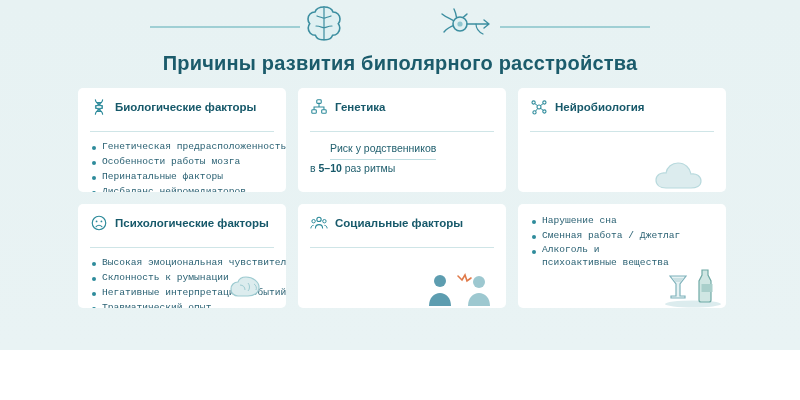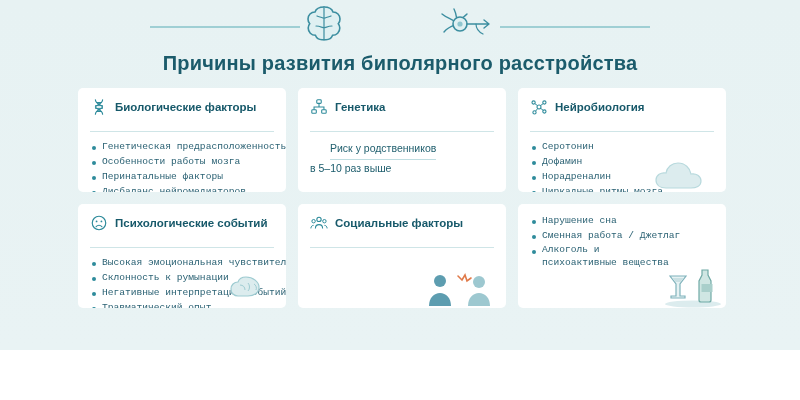--- a/index.html
+++ b/index.html
@@ -128,21 +128,21 @@
   }
   ul.items li.wrap { white-space: normal; max-width: 135px; line-height: 1.35; }
 
   
   .genetics-box {
     font-size: 10.5px;
     color: #22606f;
     line-height: 1.6;
   }
   .genetics-box .strong {
-    font-weight: normal;
+    font-weight: bold;
     color: #17596a;
   }
   .genetics-underline {
     display: inline-block;
     border-bottom: 1px solid #bfdde1;
     padding-bottom: 2px;
     margin-left: 20px;
   }
 
   
@@ -210,57 +210,51 @@
           <rect x="7.5" y="2" width="5" height="4" rx="1" fill="none" stroke="#2e8b9b" stroke-width="1.2"></rect>
           <rect x="2" y="13" width="5" height="4" rx="1" fill="none" stroke="#2e8b9b" stroke-width="1.2"></rect>
           <rect x="13" y="13" width="5" height="4" rx="1" fill="none" stroke="#2e8b9b" stroke-width="1.2"></rect>
           <path d="M10 6v4M4.5 13v-3h11v3" stroke="#2e8b9b" stroke-width="1.2" fill="none"></path>
         </svg>
         <div class="card-title">Генетика</div>
       </div>
       <div class="genetics-box">
         <div class="genetics-underline">Риск у родственников</div>
         <div>
-          <span>в </span><span class="strong">5–10</span><span> раз выше</span>
+          <span>в </span><span class="strong">5–10</span><span> раз ритмы</span>
         </div>
       </div>
     </div>
 
     <div class="card tall">
       <div class="card-head">
         <svg class="icon" viewBox="0 0 20 20">
           <circle cx="10" cy="10" r="2.2" fill="none" stroke="#2e8b9b" stroke-width="1.2"></circle>
           <circle cx="4" cy="5" r="1.8" fill="none" stroke="#2e8b9b" stroke-width="1.2"></circle>
           <circle cx="16" cy="5" r="1.8" fill="none" stroke="#2e8b9b" stroke-width="1.2"></circle>
           <circle cx="5" cy="16" r="1.8" fill="none" stroke="#2e8b9b" stroke-width="1.2"></circle>
           <circle cx="16" cy="15" r="1.8" fill="none" stroke="#2e8b9b" stroke-width="1.2"></circle>
           <path d="M8.4 8.5L5.4 6.3M11.6 8.5l3-2.2M8.6 11.6L6.2 14.6M11.7 11.4l3 2.3" stroke="#2e8b9b" stroke-width="1.1"></path>
         </svg>
         <div class="card-title">Нейробиология</div>
       </div>
-      <ul class="items">
-        <li>Серотонин</li>
-        <li>Дофамин</li>
-        <li>Норадреналин</li>
-        <li>Циркадные ритмы мозга</li>
-      </ul>
       <svg class="deco cloud-neuro" width="70" height="34" viewBox="0 0 70 34">
         <path d="M14 30c-6 0-10-3-10-8s5-8 10-7c1-6 6-10 12-10 7 0 12 5 13 11 5-1 10 2 10 7s-5 7-10 7z" fill="#dcecee" stroke="#b8d9dd" stroke-width="1.2"></path>
       </svg>
     </div>
 
     <div class="card tall">
       <div class="card-head">
         <svg class="icon" viewBox="0 0 20 20">
           <circle cx="10" cy="10" r="7.5" fill="none" stroke="#2e8b9b" stroke-width="1.3"></circle>
           <circle cx="7.3" cy="8.3" r="1" fill="#2e8b9b"></circle>
           <circle cx="12.7" cy="8.3" r="1" fill="#2e8b9b"></circle>
           <path d="M6.8 14c1.8-2 4.6-2 6.4 0" stroke="#2e8b9b" stroke-width="1.3" fill="none" stroke-linecap="round"></path>
         </svg>
-        <div class="card-title">Психологические событий</div>
+        <div class="card-title">Психологические факторы</div>
       </div>
       <ul class="items">
         <li>Высокая эмоциональная чувствительность</li>
         <li>Склонность к румынации</li>
         <li>Негативные интерпретации событий</li>
         <li>Травматический опыт</li>
       </ul>
       <svg class="deco brain-psy" width="56" height="30" viewBox="0 0 56 30">
         <path d="M12 20c-4 0-7-3-7-7s3-7 7-7c1-3 4-5 8-5 7 0 13 5 13 10 0 6-5 9-11 9z" fill="#dcecee" stroke="#9ecbd1" stroke-width="1.2"></path>
         <path d="M14 9c3 0 5 2 5 5M22 7c2 2 2 6 0 8M28 8c2 1 3 4 2 6" stroke="#9ecbd1" stroke-width="1" fill="none"></path>

